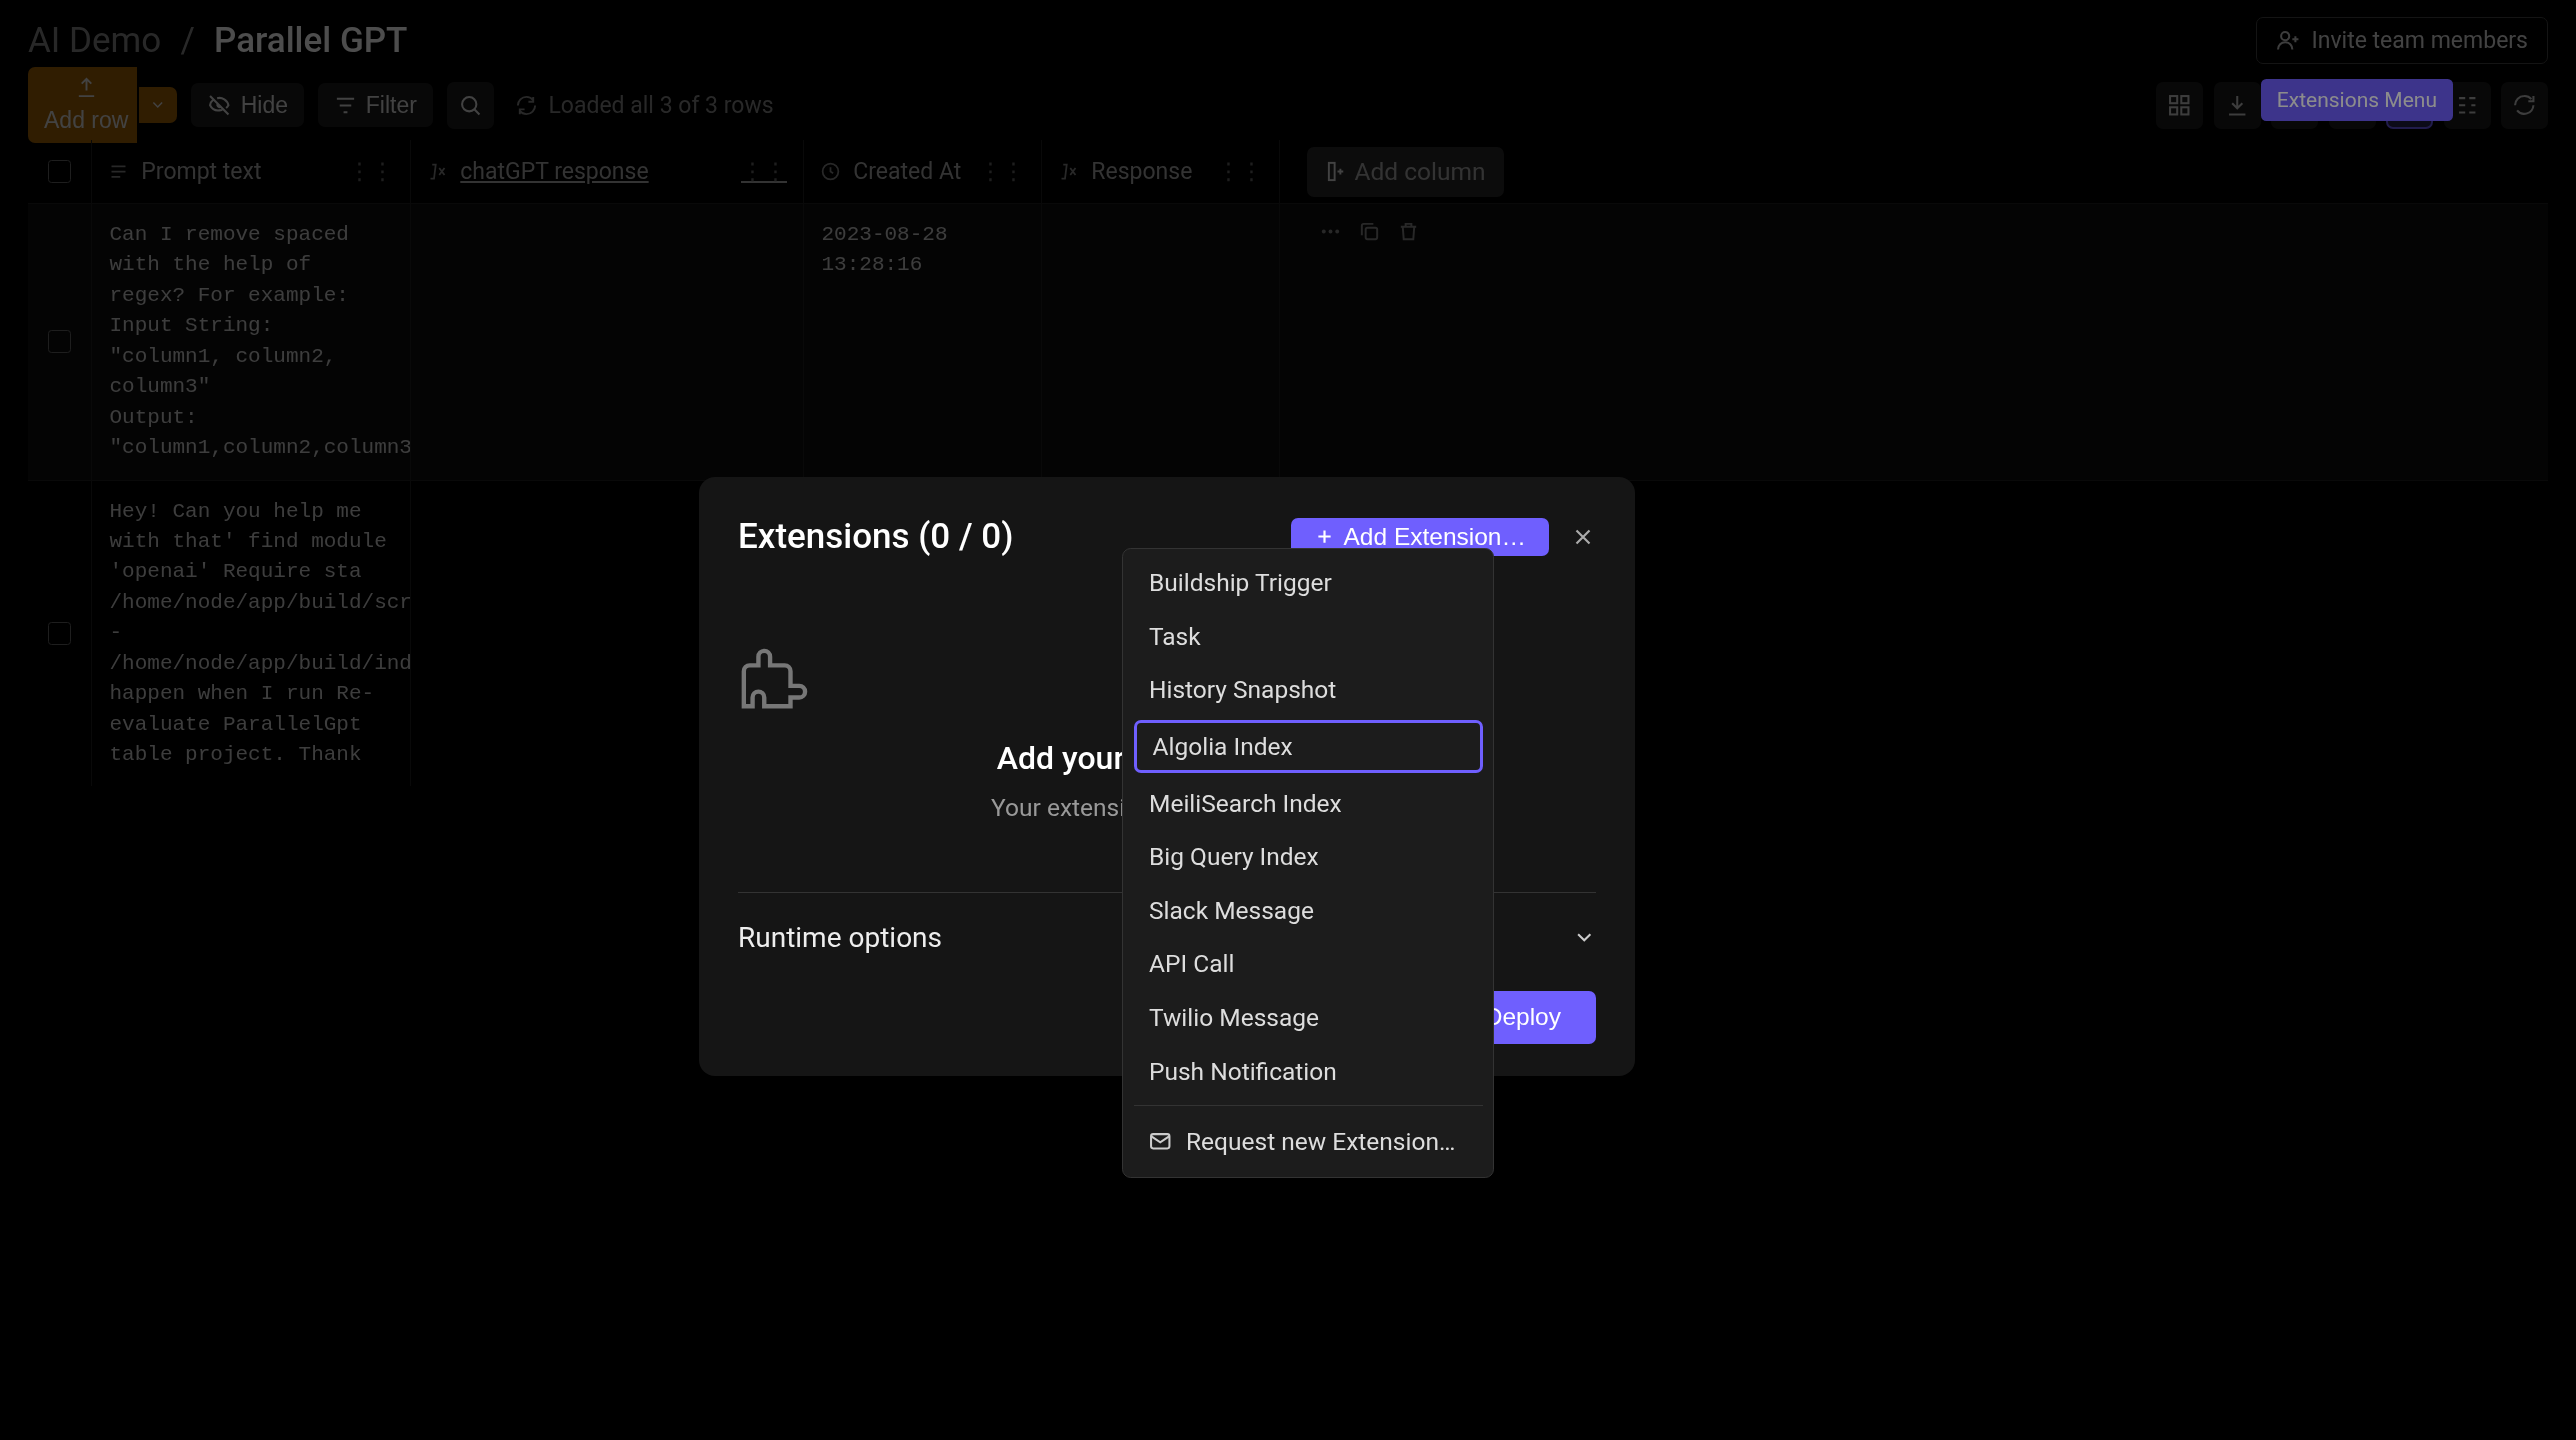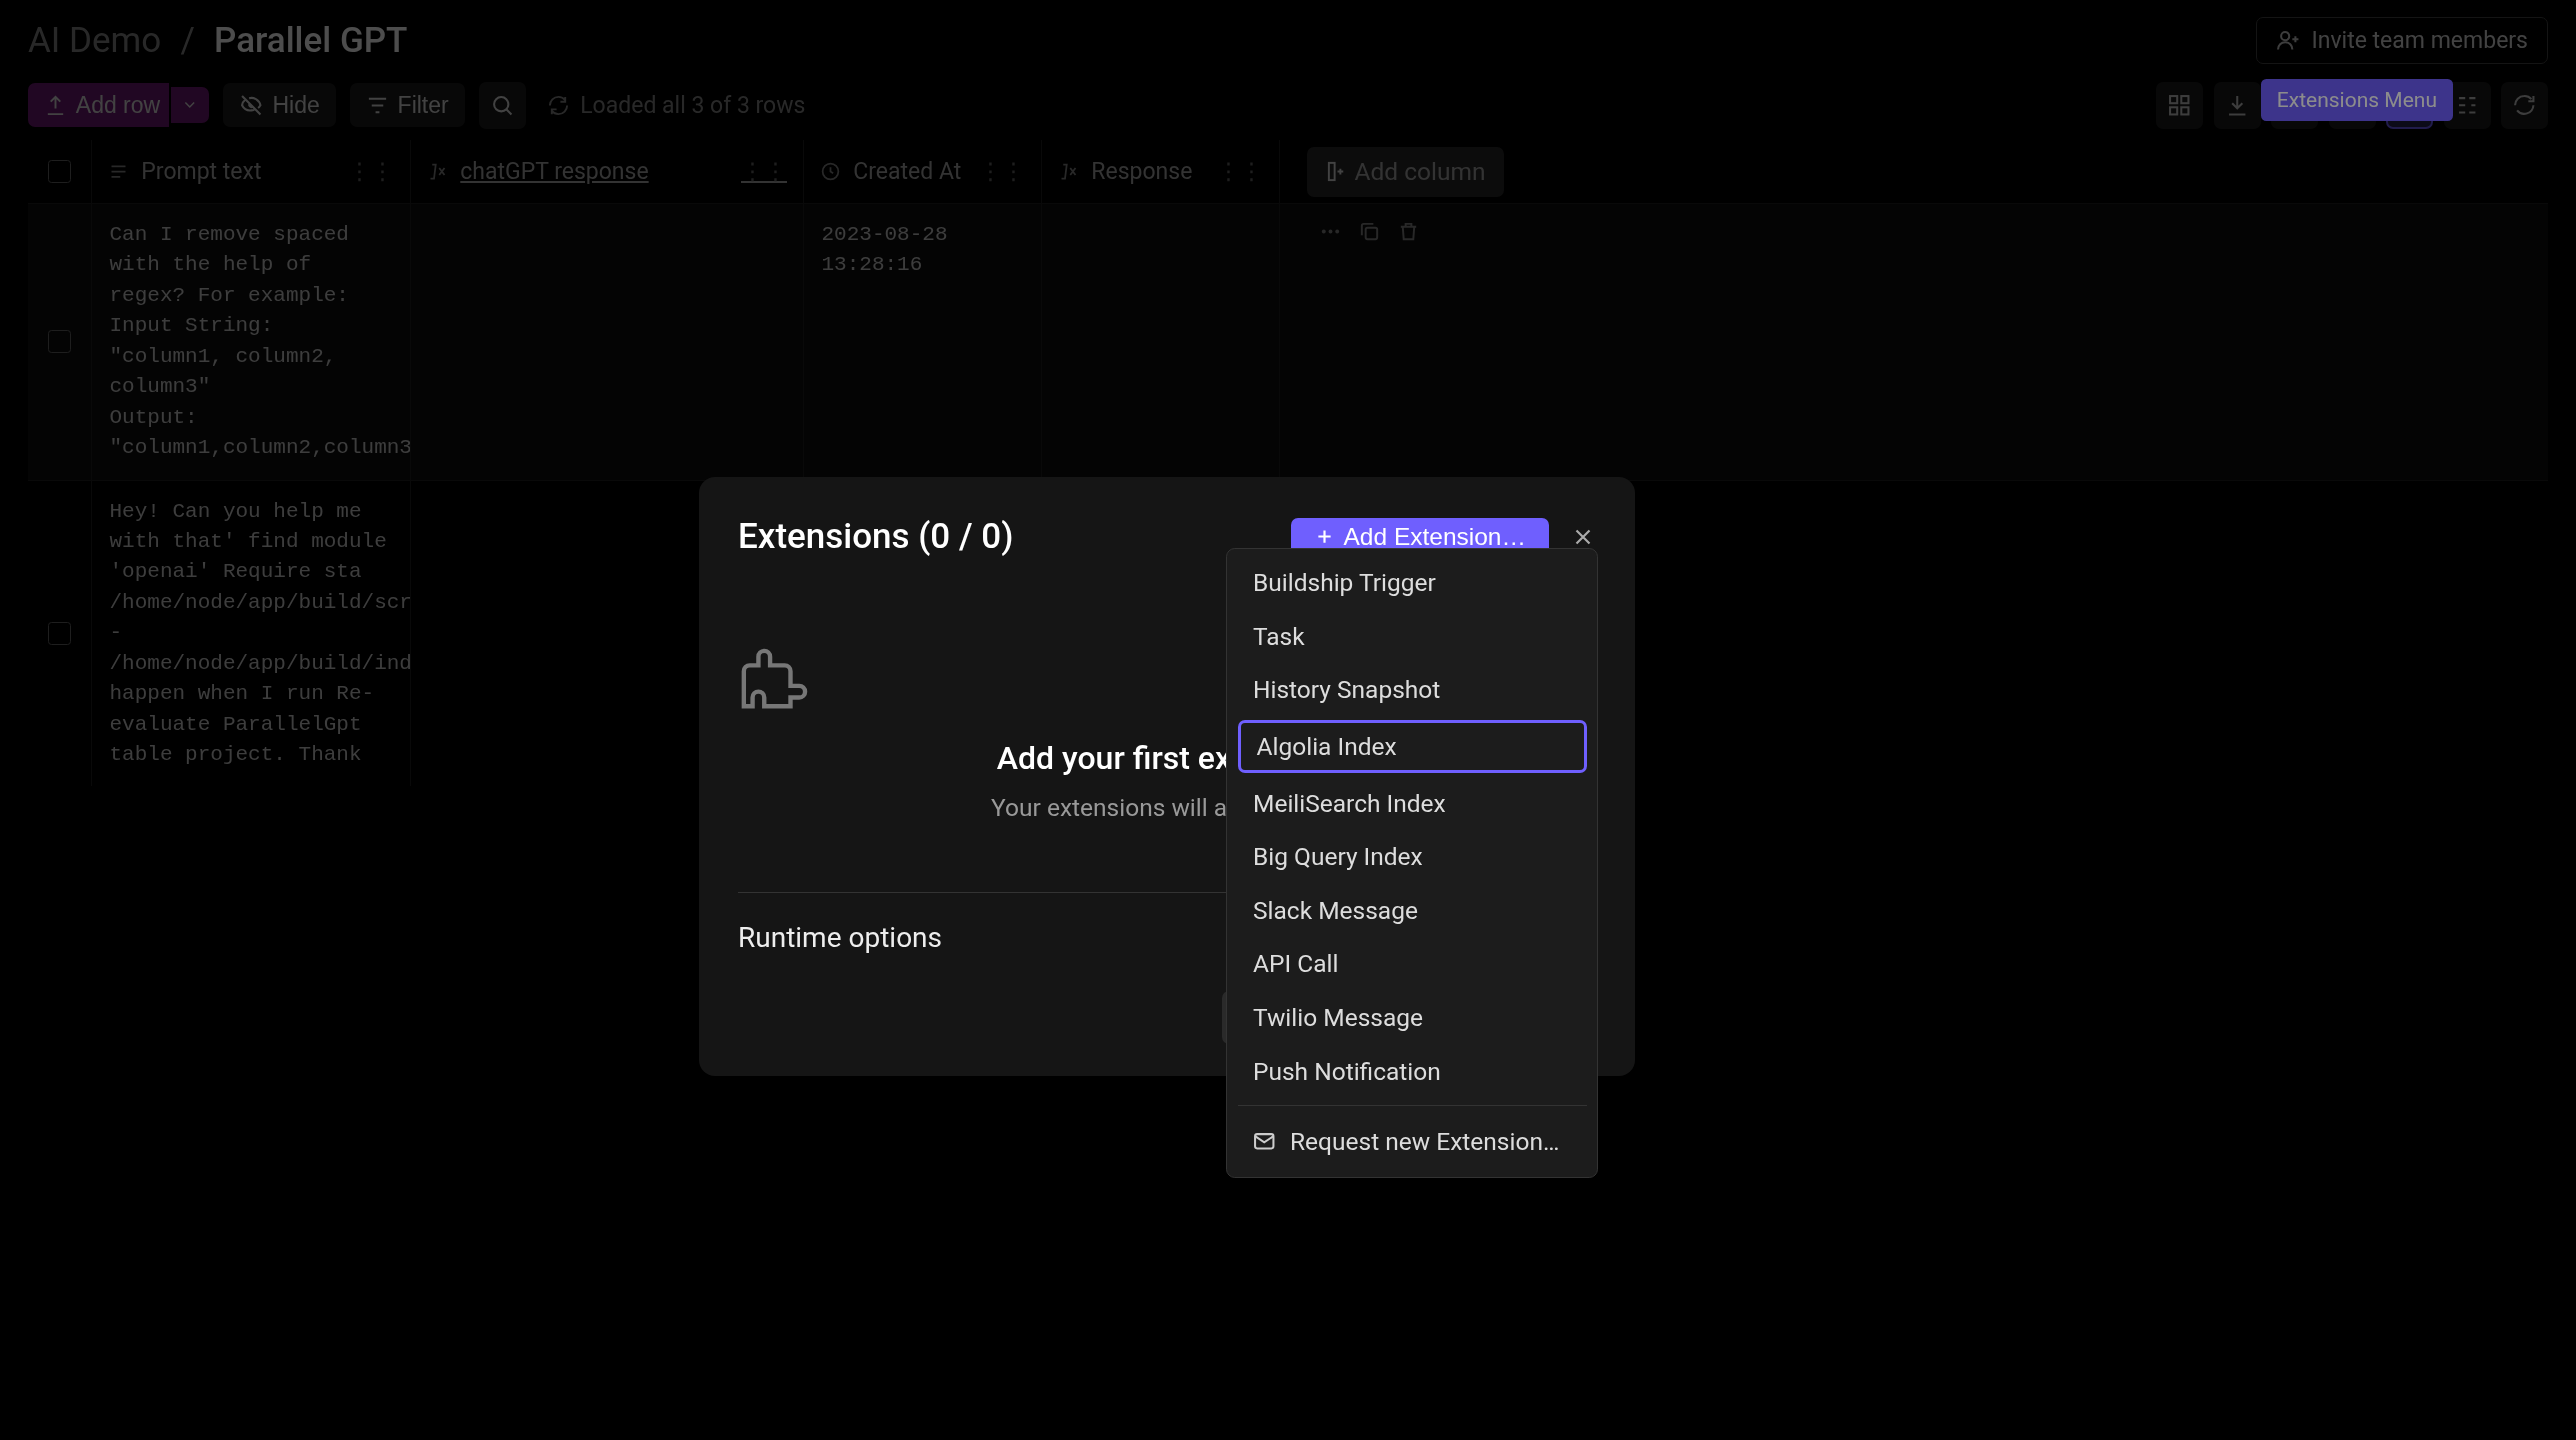--- a/index.html
+++ b/index.html
@@ -9,21 +9,21 @@
 .bg-layer { opacity:.55; }
 .topbar { display:flex; align-items:center; padding:10.5px 28px 0 28px; height:70px; }
 .breadcrumb { font-size:35px; font-weight:400; color:#888; }
 .breadcrumb .sep { margin:0 10.5px; }
 .breadcrumb .active { color:#fff; font-weight:500; }
 .topbar-right { margin-left:auto; display:flex; align-items:center; gap:12.3px; }
 .invite-btn { display:flex; align-items:center; gap:10.5px; padding:8.8px 19px; border:0.9px solid #444; border-radius:7px; font-size:23px; color:#ddd; }
 
 .toolbar { display:flex; align-items:center; padding:7px 28px; gap:14px; height:70px; }
 .btn { display:flex; align-items:center; gap:8.8px; padding:8.8px 16px; border-radius:7px; font-size:23px; background:#1d1d1d; color:#ddd; border:none; cursor:pointer; }
-.btn.primary { background:#701a75; }
+.btn.primary { background:#a16207;flex-direction:column; }
 .btn.split { padding-right:8.8px; border-top-right-radius:0; border-bottom-right-radius:0; }
 .btn.split-arrow { padding:8.8px 10.5px; border-top-left-radius:0; border-bottom-left-radius:0; margin-left:-12.3px; }
 .icon-btn { width:47px; height:47px; border-radius:7px; background:#1d1d1d; display:flex; align-items:center; justify-content:center; cursor:pointer; }
 .icon-btn.active { border:2.6px solid #6f5ffe; background:#2a2550; }
 .toolbar-status { font-size:23px; color:#888; display:flex; align-items:center; gap:10.5px; margin-left:7px; }
 .toolbar-right { margin-left:auto; display:flex; align-items:center; gap:10.5px; position:relative; }
 .tooltip-badge { position:absolute; top:79px; right:123px; background:#6f5ffe; color:#fff; font-size:21px; padding:8.8px 16px; border-radius:5.3px; }
 
 .table-wrap { padding:0 28px; }
 .col-headers { display:flex; height:63px; }
@@ -57,21 +57,21 @@
 .empty-title { font-size:32px; font-weight:500; color:#fff; margin-bottom:16px; }
 .empty-sub { font-size:24.5px; color:#999; }
 .runtime-row { display:flex; align-items:center; justify-content:space-between; border-top:0.9px solid #333; padding:28px 0 16px 0; margin-top:35px; }
 .runtime-label { font-size:28px; color:#eee; }
 .modal-footer { display:flex; justify-content:flex-end; gap:16px; margin-top:21px; }
 .mbtn { padding:12.3px 35px; border-radius:7px; font-size:24.5px; border:none; cursor:pointer; }
 .mbtn.sec { background:#2a2a2a; color:#ddd; }
 .mbtn.pri { background:#6f5ffe; color:#fff; }
 
 
-.dropdown { position:absolute; top:548px; left:1226px; width:372px; background:#1c1c1c; border:0.9px solid #333; border-radius:8.8px; padding:7px 0; }
+.dropdown { position:absolute; top:548px; left:1122px; width:372px; background:#1c1c1c; border:0.9px solid #333; border-radius:8.8px; padding:7px 0; }
 .dd-item { padding:12.3px 26px; font-size:24.5px; color:#ddd; cursor:pointer; }
 .dd-item.highlight { margin:3.5px 10.5px; border:3.5px solid #6f5ffe; border-radius:7px; padding:8.8px 16px; }
 .dd-sep { height:0.9px; background:#333; margin:7px 10.5px; }
 .dd-request { display:flex; align-items:center; gap:14px; padding:14px 24.5px; font-size:24.5px; color:#ddd; }
 
 svg { display:block; }
 </style>
 </head>
 <body>
 

